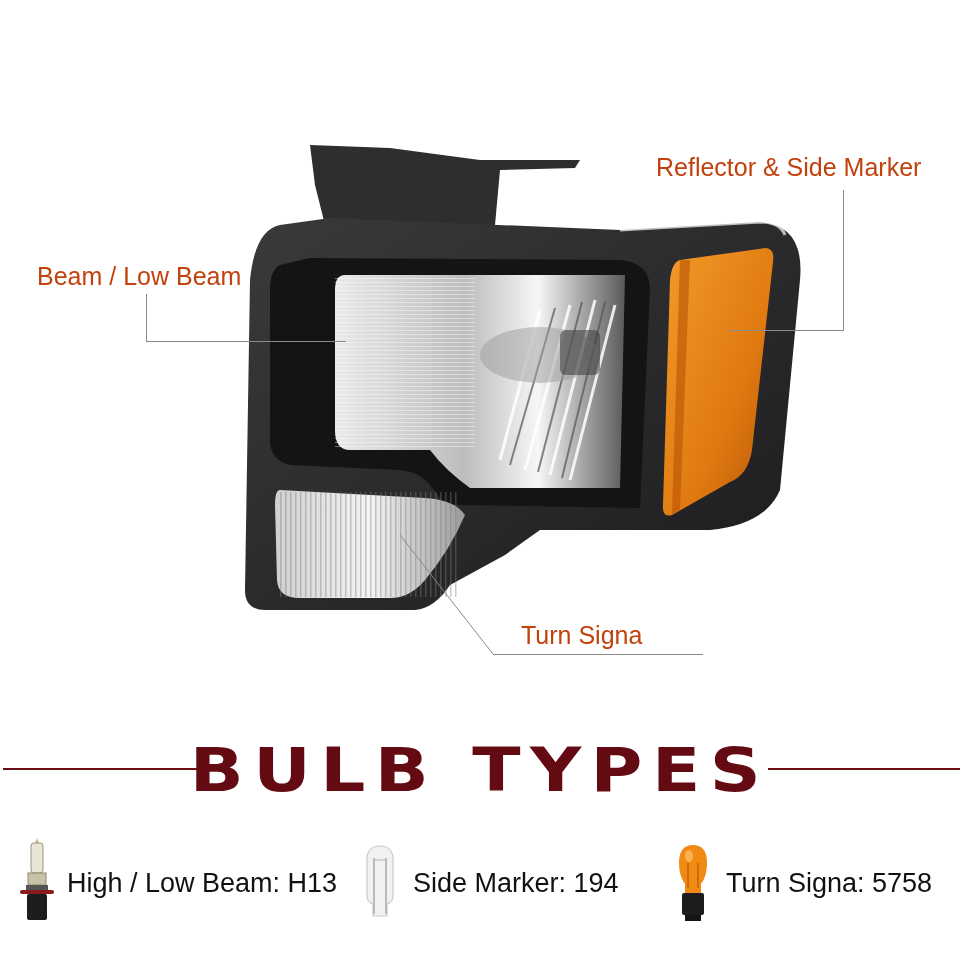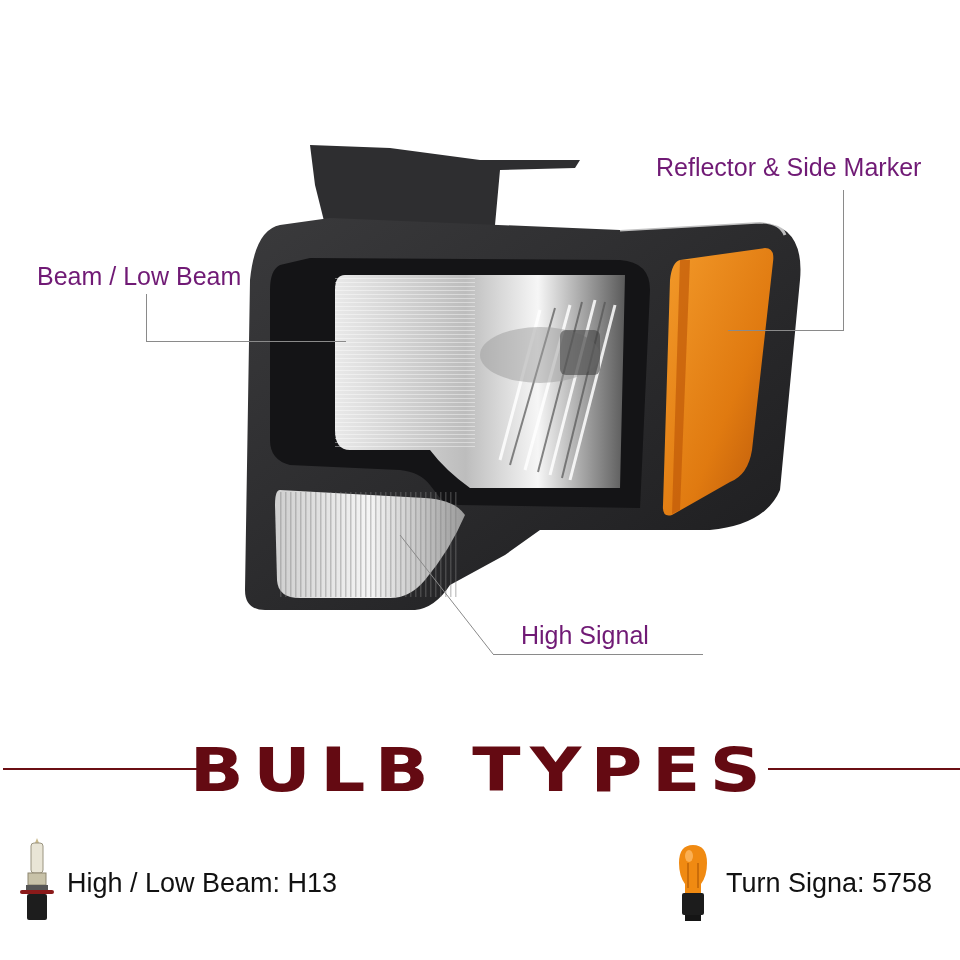--- a/index.html
+++ b/index.html
@@ -1,18 +1,18 @@
 <!DOCTYPE html>
 <html><head>
 <meta charset="utf-8">
 <style>
   html, body { margin:0; padding:0; background:#ffffff; }
   body { width:960px; height:960px; position:relative; overflow:hidden; font-family:"Liberation Sans", sans-serif; }
   .abs { position:absolute; }
-  .callout-label { position:absolute; font-size:25px; color:#701a75; white-space:nowrap; font-family:"Liberation Sans", sans-serif; }
+  .callout-label { position:absolute; font-size:25px; color:#c2410c; white-space:nowrap; font-family:"Liberation Sans", sans-serif; }
   .leader { position:absolute; background:#8a8a8a; }
   .title-wrap { position:absolute; left:0; top:735px; width:839px; height:70px; }
   .title-rule { position:absolute; top:33px; height:2px; background:#6b0f14; }
   .title { position:absolute; left:0; width:960px; top:0; text-align:center; font-family:"DejaVu Sans", sans-serif; font-weight:bold; font-size:60px; letter-spacing:8px; color:#640a12; line-height:70px; transform:scaleX(1.18); transform-origin:center; }
   .bulb-row { position:absolute; top:838px; left:0; width:820px; height:90px; }
   .bulb-item { position:absolute; top:0; height:90px; display:flex; align-items:center; }
   .bulb-label { font-size:27px; color:#111; white-space:nowrap; font-family:"Liberation Sans", sans-serif; margin-left:10px; }
   .bulb-icon { width:50px; height:90px; position:relative; flex:none; }
 </style>
 </head>
@@ -84,21 +84,21 @@
 </div>
 
 <div class="callout-label" style="left:37px; top:262px;">Beam / Low Beam</div>
 <div class="leader" style="left:146px; top:294px; width:1px; height:48px;"></div>
 <div class="leader" style="left:146px; top:341px; width:200px; height:1px;"></div>
 
 <div class="callout-label" style="left:656px; top:153px;">Reflector &amp; Side Marker</div>
 <div class="leader" style="left:843px; top:190px; width:1px; height:141px;"></div>
 <div class="leader" style="left:728px; top:330px; width:116px; height:1px;"></div>
 
-<div class="callout-label" style="left:521px; top:621px;">High Signal</div>
+<div class="callout-label" style="left:521px; top:621px;">Turn Signa</div>
 <div class="leader" style="left:493px; top:654px; width:210px; height:1px;"></div>
 <svg class="abs" style="left:395px; top:530px;" width="100" height="126">
   <line x1="5" y1="5" x2="98" y2="124" stroke="#8a8a8a" stroke-width="1"></line>
 </svg>
 
 <div class="title-wrap">
   <div class="title-rule" style="left:3px; width:195px;"></div>
   <div class="title">BULB TYPES</div>
   <div class="title-rule" style="left:768px; width:192px;"></div>
 </div>
@@ -112,20 +112,31 @@
         <rect x="19" y="5" width="12" height="30" rx="3" fill="#e9e5d6" stroke="#9a9480" stroke-width="1"></rect>
         <rect x="16" y="35" width="18" height="12" fill="#c8c2a8" stroke="#8d8670" stroke-width="1"></rect>
         <rect x="14" y="47" width="22" height="5" fill="#555"></rect>
         <rect x="8" y="52" width="34" height="4" rx="2" fill="#8b1a1a"></rect>
         <rect x="15" y="56" width="20" height="26" rx="2" fill="#1d1d1d"></rect>
       </svg>
     </div>
     <span class="bulb-label" style="margin-left:5px;">High / Low Beam: H13</span>
   </div>
 
+  <div class="bulb-item" style="left:355px;">
+    <div class="bulb-icon">
+      <svg width="50" height="90" viewBox="0 0 50 90">
+        <path d="M12 22 Q12 8 25 8 Q38 8 38 22 L38 58 Q38 64 32 66 L32 78 L18 78 L18 66 Q12 64 12 58 Z" fill="#f1f1f1" stroke="#c9c9c9" stroke-width="1.2"></path>
+        <line x1="19" y1="20" x2="19" y2="76" stroke="#a9a9a9" stroke-width="1.5"></line>
+        <line x1="31" y1="20" x2="31" y2="76" stroke="#a9a9a9" stroke-width="1.5"></line>
+        <line x1="19" y1="22" x2="31" y2="22" stroke="#b5b5b5" stroke-width="1"></line>
+      </svg>
+    </div>
+    <span class="bulb-label" style="margin-left:8px;">Side Marker: 194</span>
+  </div>
 
   <div class="bulb-item" style="left:668px;">
     <div class="bulb-icon">
       <svg width="50" height="90" viewBox="0 0 50 90">
         <path d="M11 25 Q11 7 25 7 Q39 7 39 25 Q39 38 33 46 L33 55 L17 55 L17 46 Q11 38 11 25 Z" fill="#f08a12"></path>
         <ellipse cx="21" cy="18" rx="4" ry="6" fill="#ffc070" opacity="0.7"></ellipse>
         <line x1="20" y1="25" x2="20" y2="50" stroke="#b35a05" stroke-width="1.2"></line>
         <line x1="30" y1="25" x2="30" y2="50" stroke="#b35a05" stroke-width="1.2"></line>
         <rect x="14" y="55" width="22" height="22" rx="2" fill="#1c1c1c"></rect>
         <rect x="17" y="77" width="16" height="6" fill="#151515"></rect>

